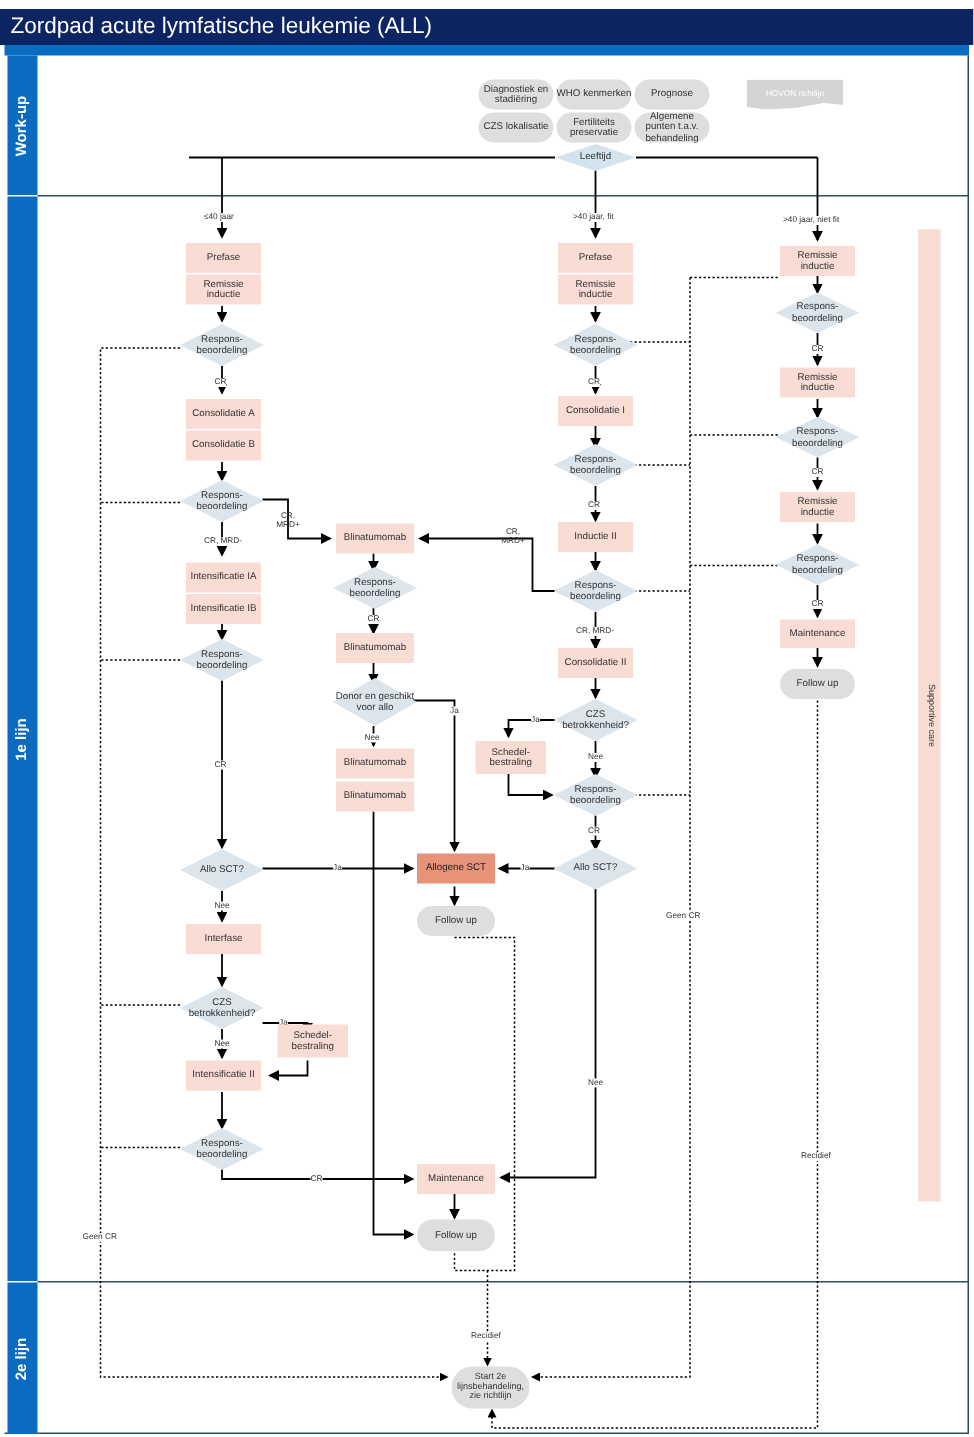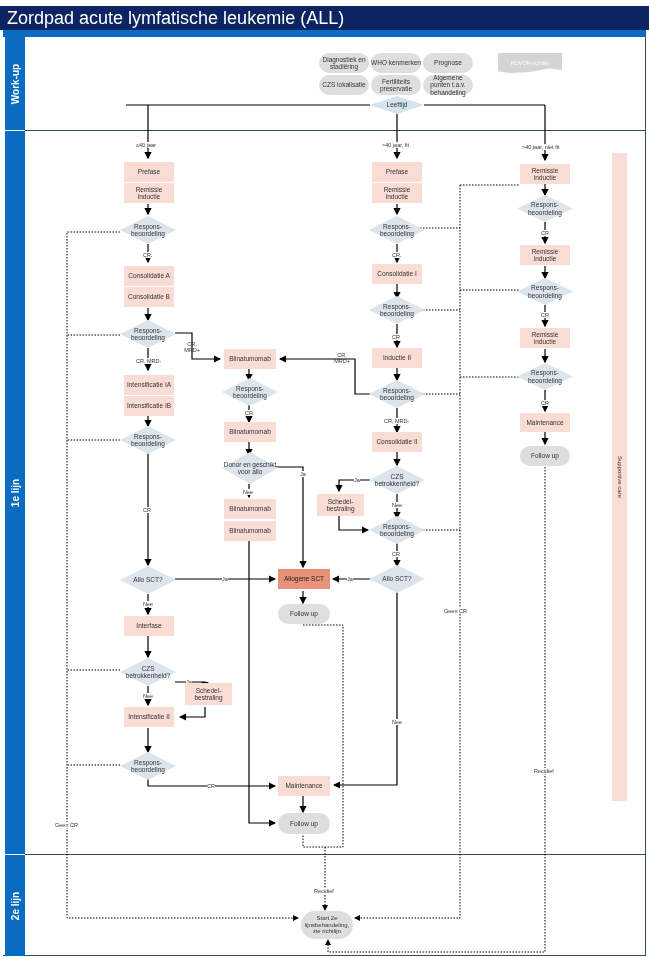--- a/index.html
+++ b/index.html
@@ -1,17 +1,17 @@
 <!DOCTYPE html>
 <html><head>
   <meta charset="utf-8">
   <style>
     html, body { margin:0; padding:0; background:#ffffff; }
     body { width:649px; height:958px; position:relative; overflow:hidden; font-family:"Liberation Sans", sans-serif; }
-    .title-bar { position:absolute; left:0; top:6px; width:649px; height:24px; background:#0c2461; color:#fff; font-size:18px; line-height:24px; padding-left:7px; box-sizing:border-box; }
+    .title-bar { position:absolute; left:0; top:6px; width:649px; height:24px; background:#0c2461; color:#fff; font-size:15px; line-height:24px; padding-left:7px; box-sizing:border-box; }
     .sub-bar { position:absolute; left:3px; top:30px; width:643px; height:7px; background:#0a6cc0; }
     .frame { position:absolute; left:3px; top:37px; width:643px; height:919px; border-right:1px solid #2f4f5f; border-bottom:1px solid #2f4f5f; box-sizing:border-box; }
     .lane-label { position:absolute; left:5px; width:20px; background:#0a6cc0; }
     .lane-label span { position:absolute; left:50%; top:50%; transform:translate(-50%,-50%) rotate(-90deg); color:#fff; font-size:10px; font-weight:bold; white-space:nowrap; }
     .lane-divider { position:absolute; left:25px; width:621px; height:1px; background:#2f4f5f; }
     svg.flow { position:absolute; left:0; top:0; }
     .node { position:absolute; display:flex; align-items:center; justify-content:center; text-align:center; font-size:6.5px; color:#333; line-height:1.15; box-sizing:border-box; }
     .box { background:#f9dcd4; }
     .box-strong { background:#e8927a; color:#222; }
     .pill { background:#dedede; border-radius:12px; }

